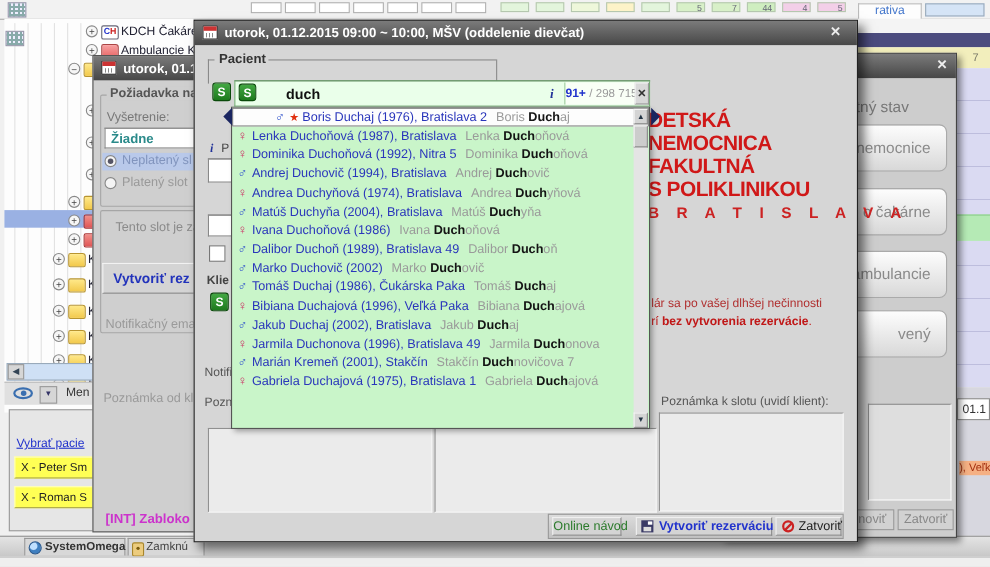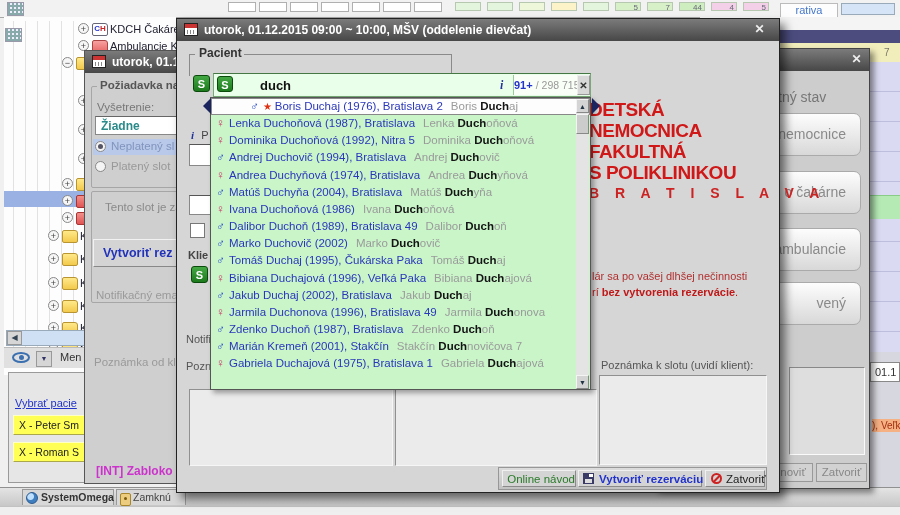--- a/index.html
+++ b/index.html
@@ -385,21 +385,21 @@
     <div class="warn2">
       <span>rí </span><b>bez vytvorenia rezervácie</b><span>.</span>
     </div>
 
     <div class="slotlabel">Poznámka k slotu (uvidí klient):</div>
     <div class="txtarea" style="left:422px;top:356px;width:166px;height:88px;"></div>
     <div class="txtarea" style="left:12px;top:370px;width:202px;height:75px;"></div>
     <div class="txtarea" style="left:218px;top:370px;width:200px;height:75px;"></div>
 
     <div class="btnbar">
-      <div class="fbtn" style="left:3px;width:74px;color:#2a7a2a;text-align:right;">Online návod</div>
+      <div class="fbtn" style="left:3px;width:63px;color:#2a7a2a;text-align:center;">Online návod</div>
       <div class="fbtn" style="left:79px;width:124px;color:#2233cc;font-weight:bold;padding-left:20px;">
         <span class="floppy"></span>
         <span>Vytvoriť rezerváciu</span>
       </div>
       <div class="fbtn" style="left:206px;width:60px;color:#222;padding-left:20px;">
         <span class="noentry"></span>
         <span>Zatvoriť</span>
       </div>
     </div>
   </div>
@@ -420,25 +420,24 @@
     <div id="resultrows">
         <div class="drow sel"><span class="gsym g-m">♂</span><span class="star">★ </span><span class="dmain">Boris Duchaj (1976), Bratislava 2</span><span class="dsec"><span>Boris </span><b>Duch</b><span>aj</span></span></div>
         <div class="drow"><span class="gsym g-f">♀</span><span class="dmain">Lenka Duchoňová (1987), Bratislava</span><span class="dsec"><span>Lenka </span><b>Duch</b><span>oňová</span></span></div>
         <div class="drow"><span class="gsym g-f">♀</span><span class="dmain">Dominika Duchoňová (1992), Nitra 5</span><span class="dsec"><span>Dominika </span><b>Duch</b><span>oňová</span></span></div>
         <div class="drow"><span class="gsym g-m">♂</span><span class="dmain">Andrej Duchovič (1994), Bratislava</span><span class="dsec"><span>Andrej </span><b>Duch</b><span>ovič</span></span></div>
         <div class="drow"><span class="gsym g-f">♀</span><span class="dmain">Andrea Duchyňová (1974), Bratislava</span><span class="dsec"><span>Andrea </span><b>Duch</b><span>yňová</span></span></div>
         <div class="drow"><span class="gsym g-m">♂</span><span class="dmain">Matúš Duchyňa (2004), Bratislava</span><span class="dsec"><span>Matúš </span><b>Duch</b><span>yňa</span></span></div>
         <div class="drow"><span class="gsym g-f">♀</span><span class="dmain">Ivana Duchoňová (1986)</span><span class="dsec"><span>Ivana </span><b>Duch</b><span>oňová</span></span></div>
         <div class="drow"><span class="gsym g-m">♂</span><span class="dmain">Dalibor Duchoň (1989), Bratislava 49</span><span class="dsec"><span>Dalibor </span><b>Duch</b><span>oň</span></span></div>
         <div class="drow"><span class="gsym g-m">♂</span><span class="dmain">Marko Duchovič (2002)</span><span class="dsec"><span>Marko </span><b>Duch</b><span>ovič</span></span></div>
-        <div class="drow"><span class="gsym g-m">♂</span><span class="dmain">Tomáš Duchaj (1995), Čukárska Paka</span><span class="dsec"><span>Tomáš </span><b>Duch</b><span>aj</span></span></div>
+        <div class="drow"><span class="gsym g-m">♂</span><span class="dmain">Tomáš Duchaj (1986), Čukárska Paka</span><span class="dsec"><span>Tomáš </span><b>Duch</b><span>aj</span></span></div>
         <div class="drow"><span class="gsym g-f">♀</span><span class="dmain">Bibiana Duchajová (1996), Veľká Paka</span><span class="dsec"><span>Bibiana </span><b>Duch</b><span>ajová</span></span></div>
         <div class="drow"><span class="gsym g-m">♂</span><span class="dmain">Jakub Duchaj (2002), Bratislava</span><span class="dsec"><span>Jakub </span><b>Duch</b><span>aj</span></span></div>
         <div class="drow"><span class="gsym g-f">♀</span><span class="dmain">Jarmila Duchonova (1996), Bratislava 49</span><span class="dsec"><span>Jarmila </span><b>Duch</b><span>onova</span></span></div>
-        <div class="drow"><span class="gsym g-m">♂</span><span class="dmain">Zdenko Duchoň (1987), Bratislava</span><span class="dsec"><span>Zdenko </span><b>Duch</b><span>oň</span></span></div>
         <div class="drow"><span class="gsym g-m">♂</span><span class="dmain">Marián Kremeň (2001), Stakčín</span><span class="dsec"><span>Stakčín </span><b>Duch</b><span>novičova 7</span></span></div>
         <div class="drow"><span class="gsym g-f">♀</span><span class="dmain">Gabriela Duchajová (1975), Bratislava 1</span><span class="dsec"><span>Gabriela </span><b>Duch</b><span>ajová</span></span></div>
       </div>
     <div class="vscroll">
       <div class="varrow" style="top:0;">▲</div>
       <div class="vthumb"></div>
       <div class="varrow" style="bottom:0;">▼</div>
     </div>
   </div>
   <div class="abs flanktri overlay" style="left:203px;top:98px;border-right:8px solid #1a2560;"></div>

